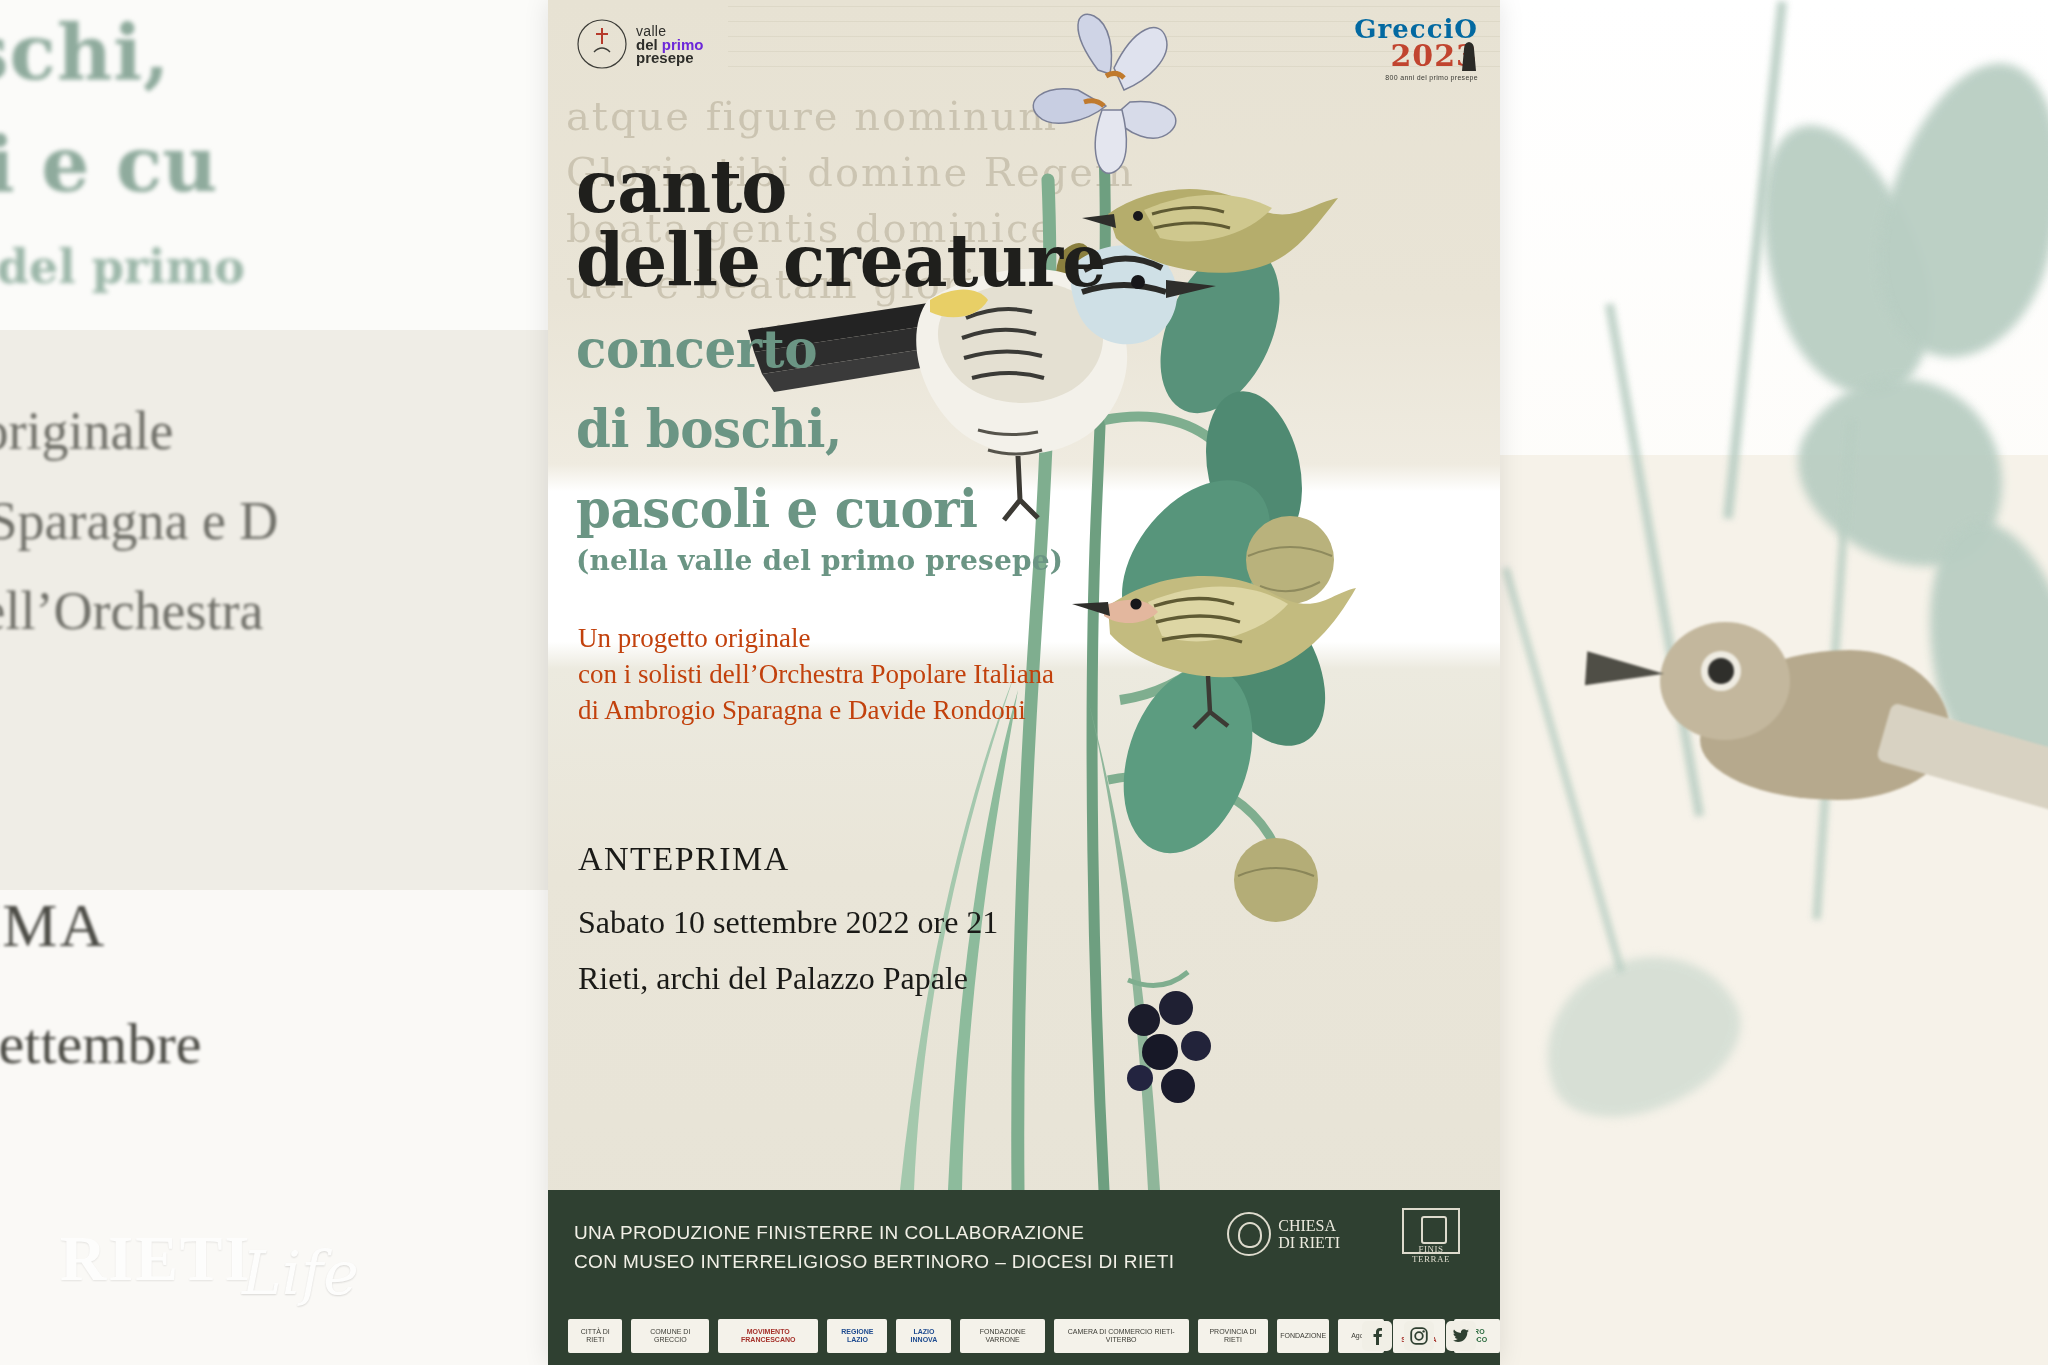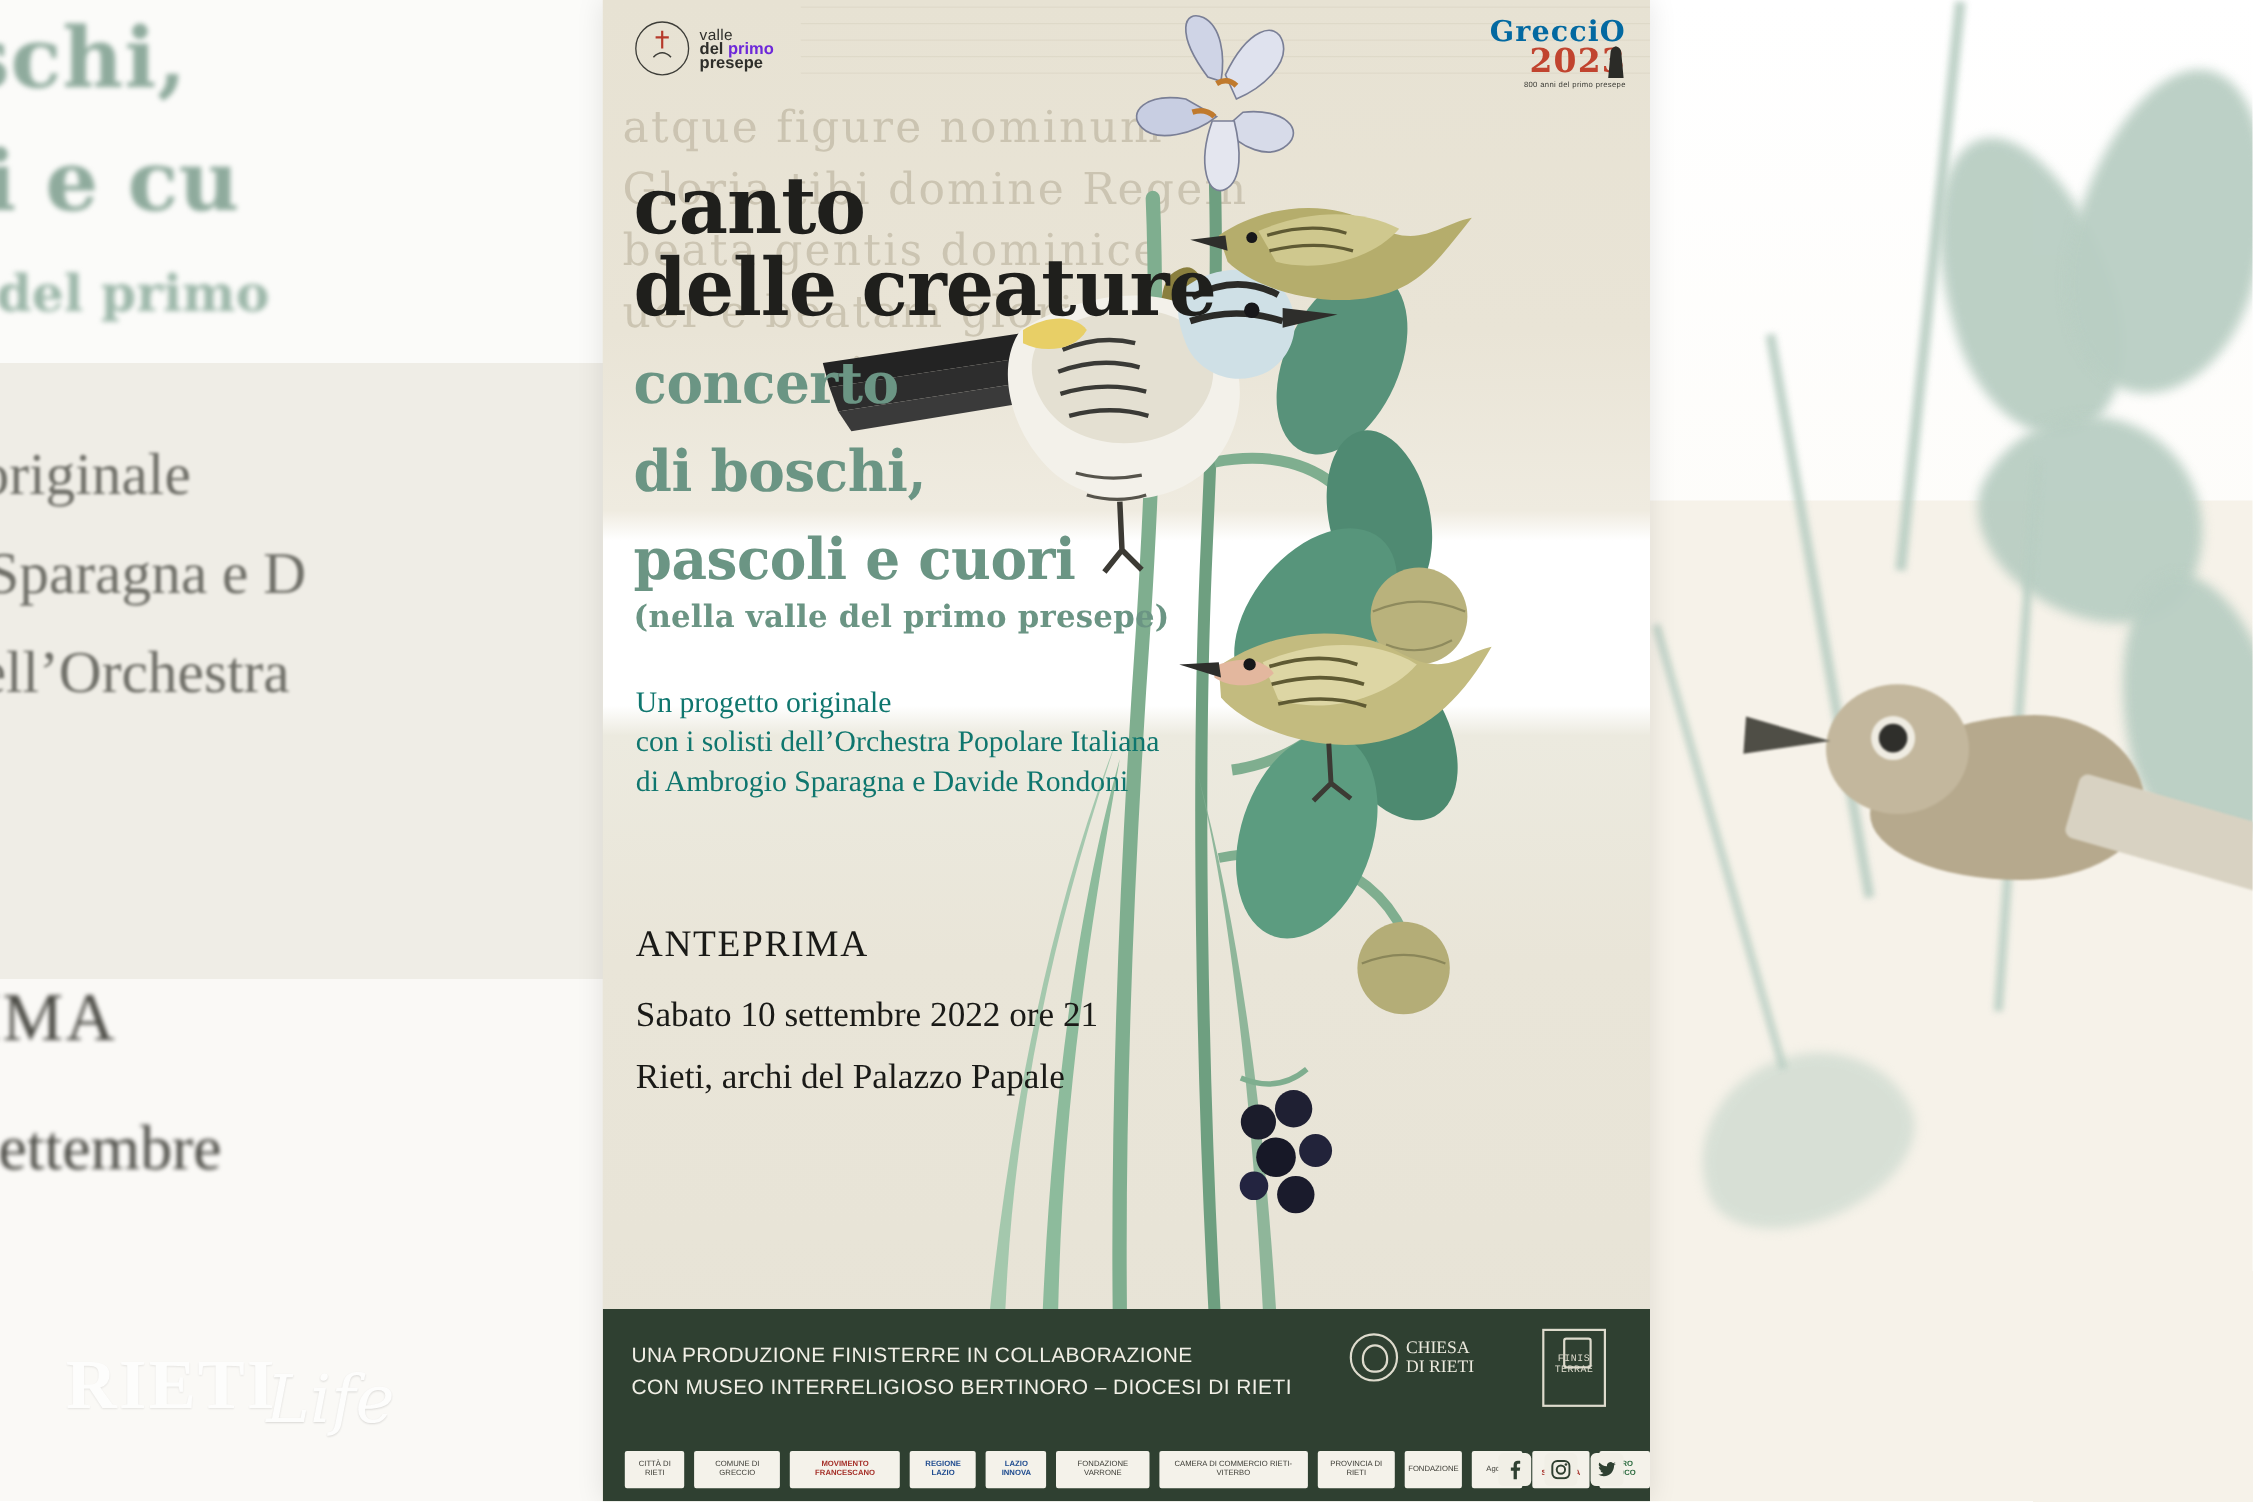--- a/index.html
+++ b/index.html
@@ -349,21 +349,21 @@
   }
 
   .credits {
     position: absolute;
     left: 30px;
     top: 620px;
     z-index: 7;
     font-family: "Liberation Serif", serif;
     font-size: 27px;
     line-height: 36px;
-    color: #0f766e;
+    color: #c2410c;
   }
   .event {
     position: absolute;
     left: 30px;
     top: 840px;
     z-index: 7;
     font-family: "Liberation Serif", serif;
     color: #1a1a17;
   }
   .event .ev-label {
@@ -418,27 +418,27 @@
     border-radius: 50% 50% 45% 45%;
   }
   .footer .f-logo-chiesa .cc-txt {
     font-family: "Liberation Serif", serif;
     font-size: 16px;
     line-height: 17px;
   }
   .footer .f-logo-finis {
     position: absolute;
     right: 40px; top: 18px;
-    width: 58px; height: 71px;
+    width: 58px; height: 46px;
     border: 2px solid #dedbcd;
     color: #dedbcd;
-    font-family: Liberation Mono, monospace;
+    font-family: Liberation Serif, serif;
     font-size: 9px;
     text-align: center;
-    padding-top: 20px;
+    padding-top: 34px;
     box-sizing: border-box;
     letter-spacing: .5px;
   }
   .footer .f-logo-finis:before {
     content: "";
     position: absolute;
     left: 17px; top: 6px;
     width: 22px; height: 24px;
     border: 2px solid #dedbcd;
     border-radius: 3px;

